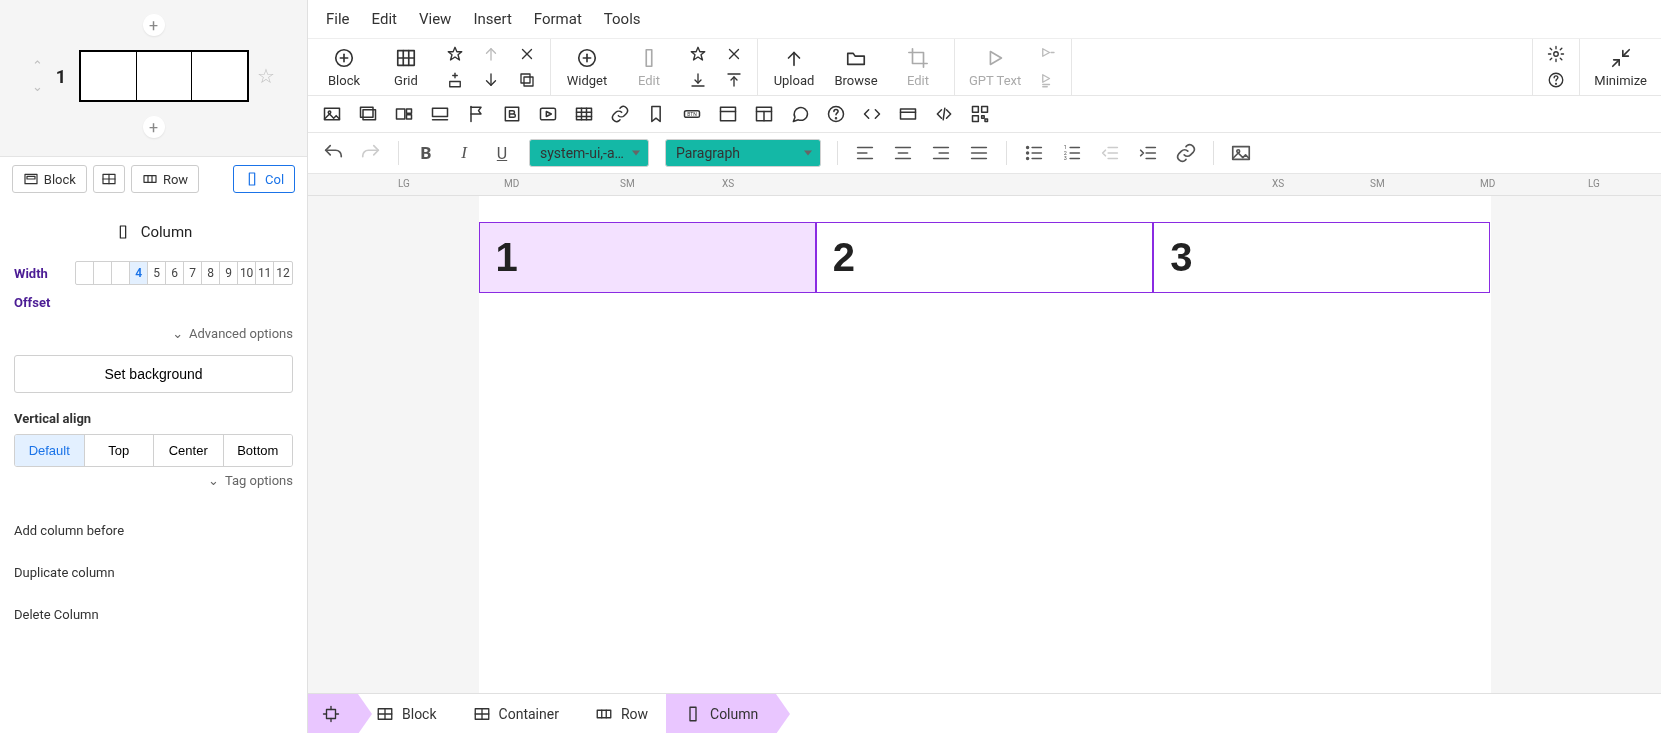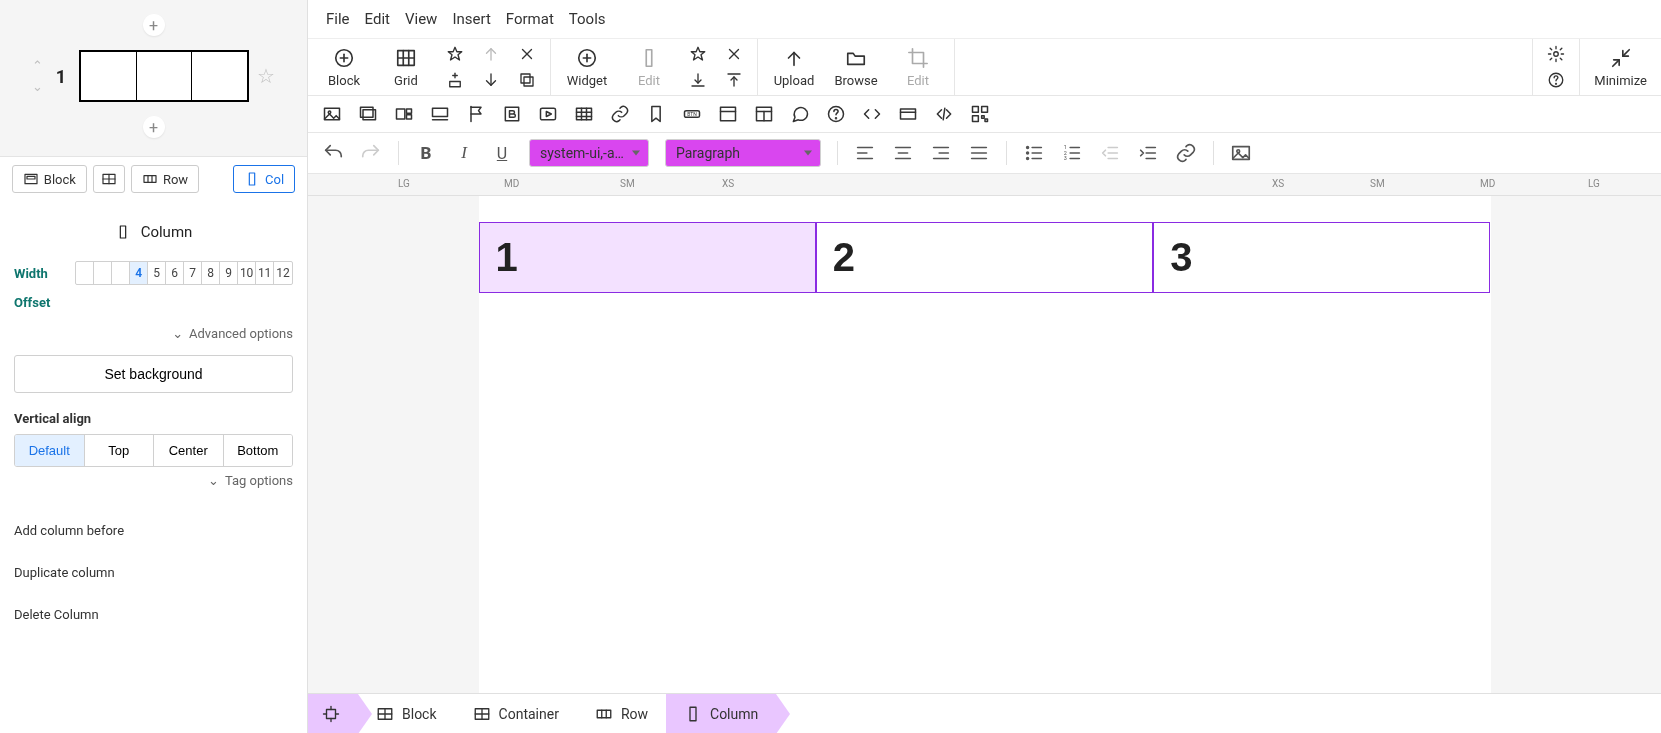--- a/index.html
+++ b/index.html
@@ -22,39 +22,39 @@
 .side-tabs { display:flex; gap:6px; padding:8px 10px; border-top:1px solid #e4e4e4; background:#fff; justify-content:center; }
 .side-tab { display:flex; align-items:center; gap:5px; padding:5px 10px; border:1px solid #ccc; border-radius:3px; background:#fff; font-size:13px; color:#333; cursor:pointer; }
 .side-tab.icon-only{ padding:5px 7px; }
 .side-tab.active { border-color:#1a73e8; color:#1a73e8;margin-left:28px; }
 .side-tab svg{ width:16px; height:16px; }
 
 .panel { background:#fff; padding:12px 14px; flex:1; overflow:auto; }
 .panel-title { display:flex; align-items:center; gap:10px; justify-content:center; padding:8px 0 18px; font-size:15px; color:#222; }
 .panel-title svg{ width:16px; height:22px; }
 .prop-row{ display:flex; align-items:center; gap:10px; margin-bottom:10px; }
-.prop-label{ font-size:13px; font-weight:700; color:#0f766e; width:54px; }
+.prop-label{ font-size:13px; font-weight:700; color:#4c1d95; width:54px; }
 .width-grid{ display:flex; border:1px solid #d0d0d0; border-radius:2px; overflow:hidden; }
 .width-cell{ width:19px; height:22px; display:flex; align-items:center; justify-content:center; font-size:12px; color:#444; border-right:1px solid #d0d0d0; cursor:pointer; }
 .width-cell:last-child{ border-right:none; }
 .width-cell.blank{ color:transparent; }
 .width-cell.sel{ background:#e3f0ff; color:#1a73e8; font-weight:600; }
 .adv-link{ text-align:right; color:#666; font-size:13px; padding:6px 0 14px; cursor:pointer; display:flex; align-items:center; justify-content:flex-end; gap:6px; }
 .btn-full{ width:100%; padding:10px; border:1px solid #d0d0d0; background:#fff; border-radius:3px; font-size:14px; cursor:pointer; }
 .sect-label{ font-weight:700; margin:18px 0 8px; font-size:13px; }
 .seg{ display:flex; border:1px solid #d0d0d0; border-radius:3px; overflow:hidden; }
 .seg button{ flex:1; padding:8px 4px; background:#fff; border:none; border-right:1px solid #d0d0d0; cursor:pointer; font-size:13px; }
 .seg button:last-child{ border-right:none; }
 .seg button.active{ background:#e3f0ff; color:#1a73e8; }
 .actions-head{ font-size:17px; font-weight:700; margin:22px 0 10px; }
 .action-link{ display:block; padding:6px 0; font-size:13px; color:#333; cursor:pointer;margin-top:15px; }
 
 
 .main{ flex:1; display:flex; flex-direction:column; }
-.menubar{ display:flex; gap:15px; padding:10px 18px; font-size:15px; border-bottom:1px solid #eee; }
+.menubar{ display:flex; gap:22px; padding:10px 18px; font-size:15px; border-bottom:1px solid #eee; }
 .menubar span{ cursor:pointer; }
 .toolbar1{ display:flex; align-items:stretch; border-bottom:1px solid #e6e6e6; }
 .tb-group{ display:flex; align-items:center; border-right:1px solid #e6e6e6; padding:6px 14px; gap:18px; }
 .tb-group:last-child{ border-right:none; }
 .tb-btn{ display:flex; flex-direction:column; align-items:center; gap:4px; cursor:pointer; min-width:44px; }
 .tb-btn.disabled{ color:#aaa; }
 .tb-btn-label{ font-size:13px; }
 .tb-mini-col{ display:flex; flex-direction:column; gap:8px; align-items:center; justify-content:center; }
 .tb-right{ margin-left:auto; display:flex; }
 .icon16{ width:18px; height:18px; }
@@ -62,21 +62,21 @@
 
 .toolbar-icons{ display:flex; gap:16px; padding:8px 14px; border-bottom:1px solid #e6e6e6; align-items:center; }
 .toolbar-icons .ico{ width:20px; height:20px; display:flex; align-items:center; justify-content:center; cursor:pointer; }
 
 .toolbar-text{ display:flex; align-items:center; gap:16px; padding:6px 14px; border-bottom:1px solid #e6e6e6; }
 .toolbar-text .sep{ width:1px; height:24px; background:#e0e0e0; }
 .toolbar-text .btn-ico{ width:22px; height:22px; display:flex; align-items:center; justify-content:center; cursor:pointer; color:#555; }
 .toolbar-text .btn-ico.bold{ font-weight:800; font-size:17px; }
 .toolbar-text .btn-ico.italic{ font-style:italic; font-family:Georgia,serif; font-size:17px; }
 .toolbar-text .btn-ico.underline{ text-decoration:underline; font-size:16px; }
-.sel-box{ border:1px solid #d0d0d0; border-radius:3px; padding:5px 24px 5px 10px; font-size:14px; min-width:120px; position:relative; cursor:pointer; background:#d946ef; white-space:nowrap; overflow:hidden; text-overflow:ellipsis; }
+.sel-box{ border:1px solid #d0d0d0; border-radius:3px; padding:5px 24px 5px 10px; font-size:14px; min-width:120px; position:relative; cursor:pointer; background:#14b8a6; white-space:nowrap; overflow:hidden; text-overflow:ellipsis; }
 .sel-box:after{ content:""; position:absolute; right:8px; top:50%; width:0;height:0;border-left:4px solid transparent;border-right:4px solid transparent;border-top:5px solid #666; transform:translateY(-50%); }
 .sel-box.font{ width:120px; }
 .sel-box.para{ width:156px; }
 
 .ruler{ height:22px; background:#f5f5f5; border-bottom:1px solid #e0e0e0; position:relative; font-size:10px; color:#888; }
 .ruler span{ position:absolute; top:4px; }
 .canvas-wrap{ flex:1; background:#f5f5f5; overflow:auto; position:relative; }
 .canvas{ background:#fff; margin:0 auto; width:1012px; min-height:500px; padding:26px 0; }
 .row-el{ display:flex; margin:0 auto; width:1012px; }
 .col-el{ flex:1; border:1px solid #8a2be2; padding:12px 16px; font-size:40px; font-weight:800; font-family:Arial,sans-serif; color:#222; }
@@ -315,20 +315,39 @@
             <span class="tb-btn-label">Browse</span>
           </div>
         <div class="tb-btn disabled">
             <svg class="icon22" viewBox="0 0 24 24">
               <path d="M6 2v16h16"></path>
               <path d="M2 6h16v16"></path>
             </svg>
             <span class="tb-btn-label">Edit</span>
           </div>
       </div>
+      <div class="tb-group">
+        <div class="tb-btn disabled">
+            <svg class="icon22" viewBox="0 0 24 24">
+              <polygon points="7,5 19,12 7,19"></polygon>
+            </svg>
+            <span class="tb-btn-label">GPT Text</span>
+          </div>
+        <div class="tb-mini-col">
+          <svg class="icon16" viewBox="0 0 24 24" style="color:#bbb">
+              <polygon points="5,5 14,10 5,15"></polygon>
+              <line x1="16" y1="10" x2="20" y2="10"></line>
+            </svg>
+          <svg class="icon16" viewBox="0 0 24 24" style="color:#bbb">
+              <polygon points="5,5 14,10 5,15"></polygon>
+              <line x1="5" y1="18" x2="14" y2="18"></line>
+              <line x1="5" y1="21" x2="11" y2="21"></line>
+            </svg>
+        </div>
+      </div>
       <div class="tb-right">
         <div class="tb-group" style="border-left:1px solid #e6e6e6">
           <div class="tb-mini-col">
             <svg class="icon16" viewBox="0 0 24 24">
                 <circle cx="12" cy="12" r="3"></circle>
                 <path d="M12 2v3M12 19v3M4.2 4.2l2.1 2.1M17.7 17.7l2.1 2.1M2 12h3M19 12h3M4.2 19.8l2.1-2.1M17.7 6.3l2.1-2.1"></path>
               </svg>
             <svg class="icon16" viewBox="0 0 24 24">
                 <circle cx="12" cy="12" r="9"></circle>
                 <path d="M9.5 9a2.5 2.5 0 115 0c0 1.5-2.5 2-2.5 4"></path>

